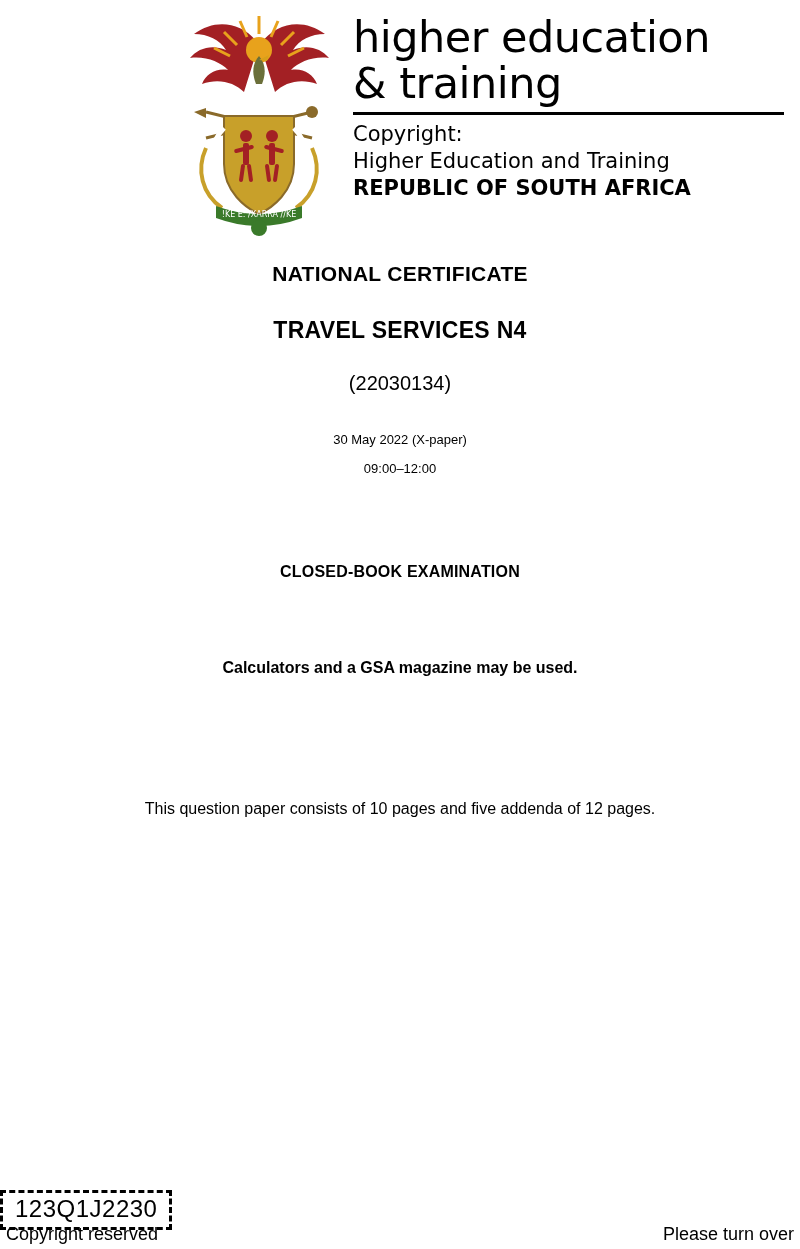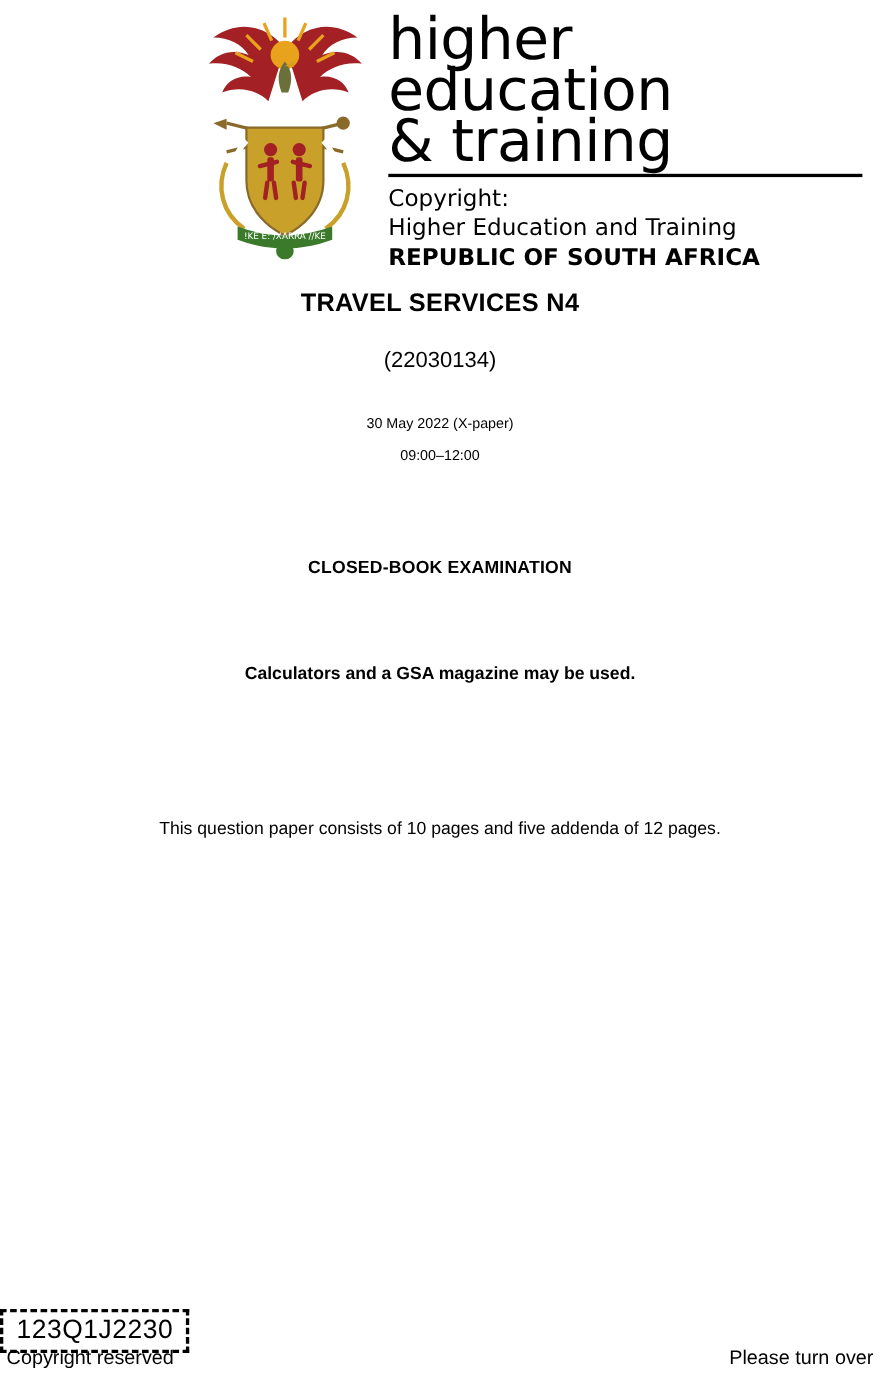--- a/index.html
+++ b/index.html
@@ -36,21 +36,21 @@
   }
 
   .dept-block {
     flex: 1 1 auto;
     padding-left: 6px;
     position: relative;
   }
 
   .dept-title {
     font-family: "DejaVu Sans", sans-serif;
-    font-size: 53px;
+    font-size: 43px;
     line-height: 46px;
     font-weight: 400;
     letter-spacing: -0.5px;
     color: #000000;
     margin-top: 6px;
   }
 
   .rule {
     width: 100%;
     height: 3px;
@@ -221,20 +221,21 @@
       <div>&amp; training</div>
     </div>
     <div class="rule"></div>
     <div class="dept-sub1">Copyright:</div>
     <div class="dept-sub2">Higher Education and Training</div>
     <div class="dept-sub3">REPUBLIC OF SOUTH AFRICA</div>
   </div>
 </div>
 
 <div class="doc-body">
+  <div class="line-cert">NATIONAL CERTIFICATE</div>
   <div class="line-subject">TRAVEL SERVICES N4</div>
   <div class="line-code">(22030134)</div>
   <div class="line-date">30 May 2022 (X-paper)</div>
   <div class="line-date">09:00–12:00</div>
   <div class="line-exam-type">CLOSED-BOOK EXAMINATION</div>
   <div class="line-instrument">Calculators and a GSA magazine may be used.</div>
   <div class="line-pages">This question paper consists of 10 pages and five addenda of 12 pages.</div>
 </div>
 
 <div class="barcode-wrap">

